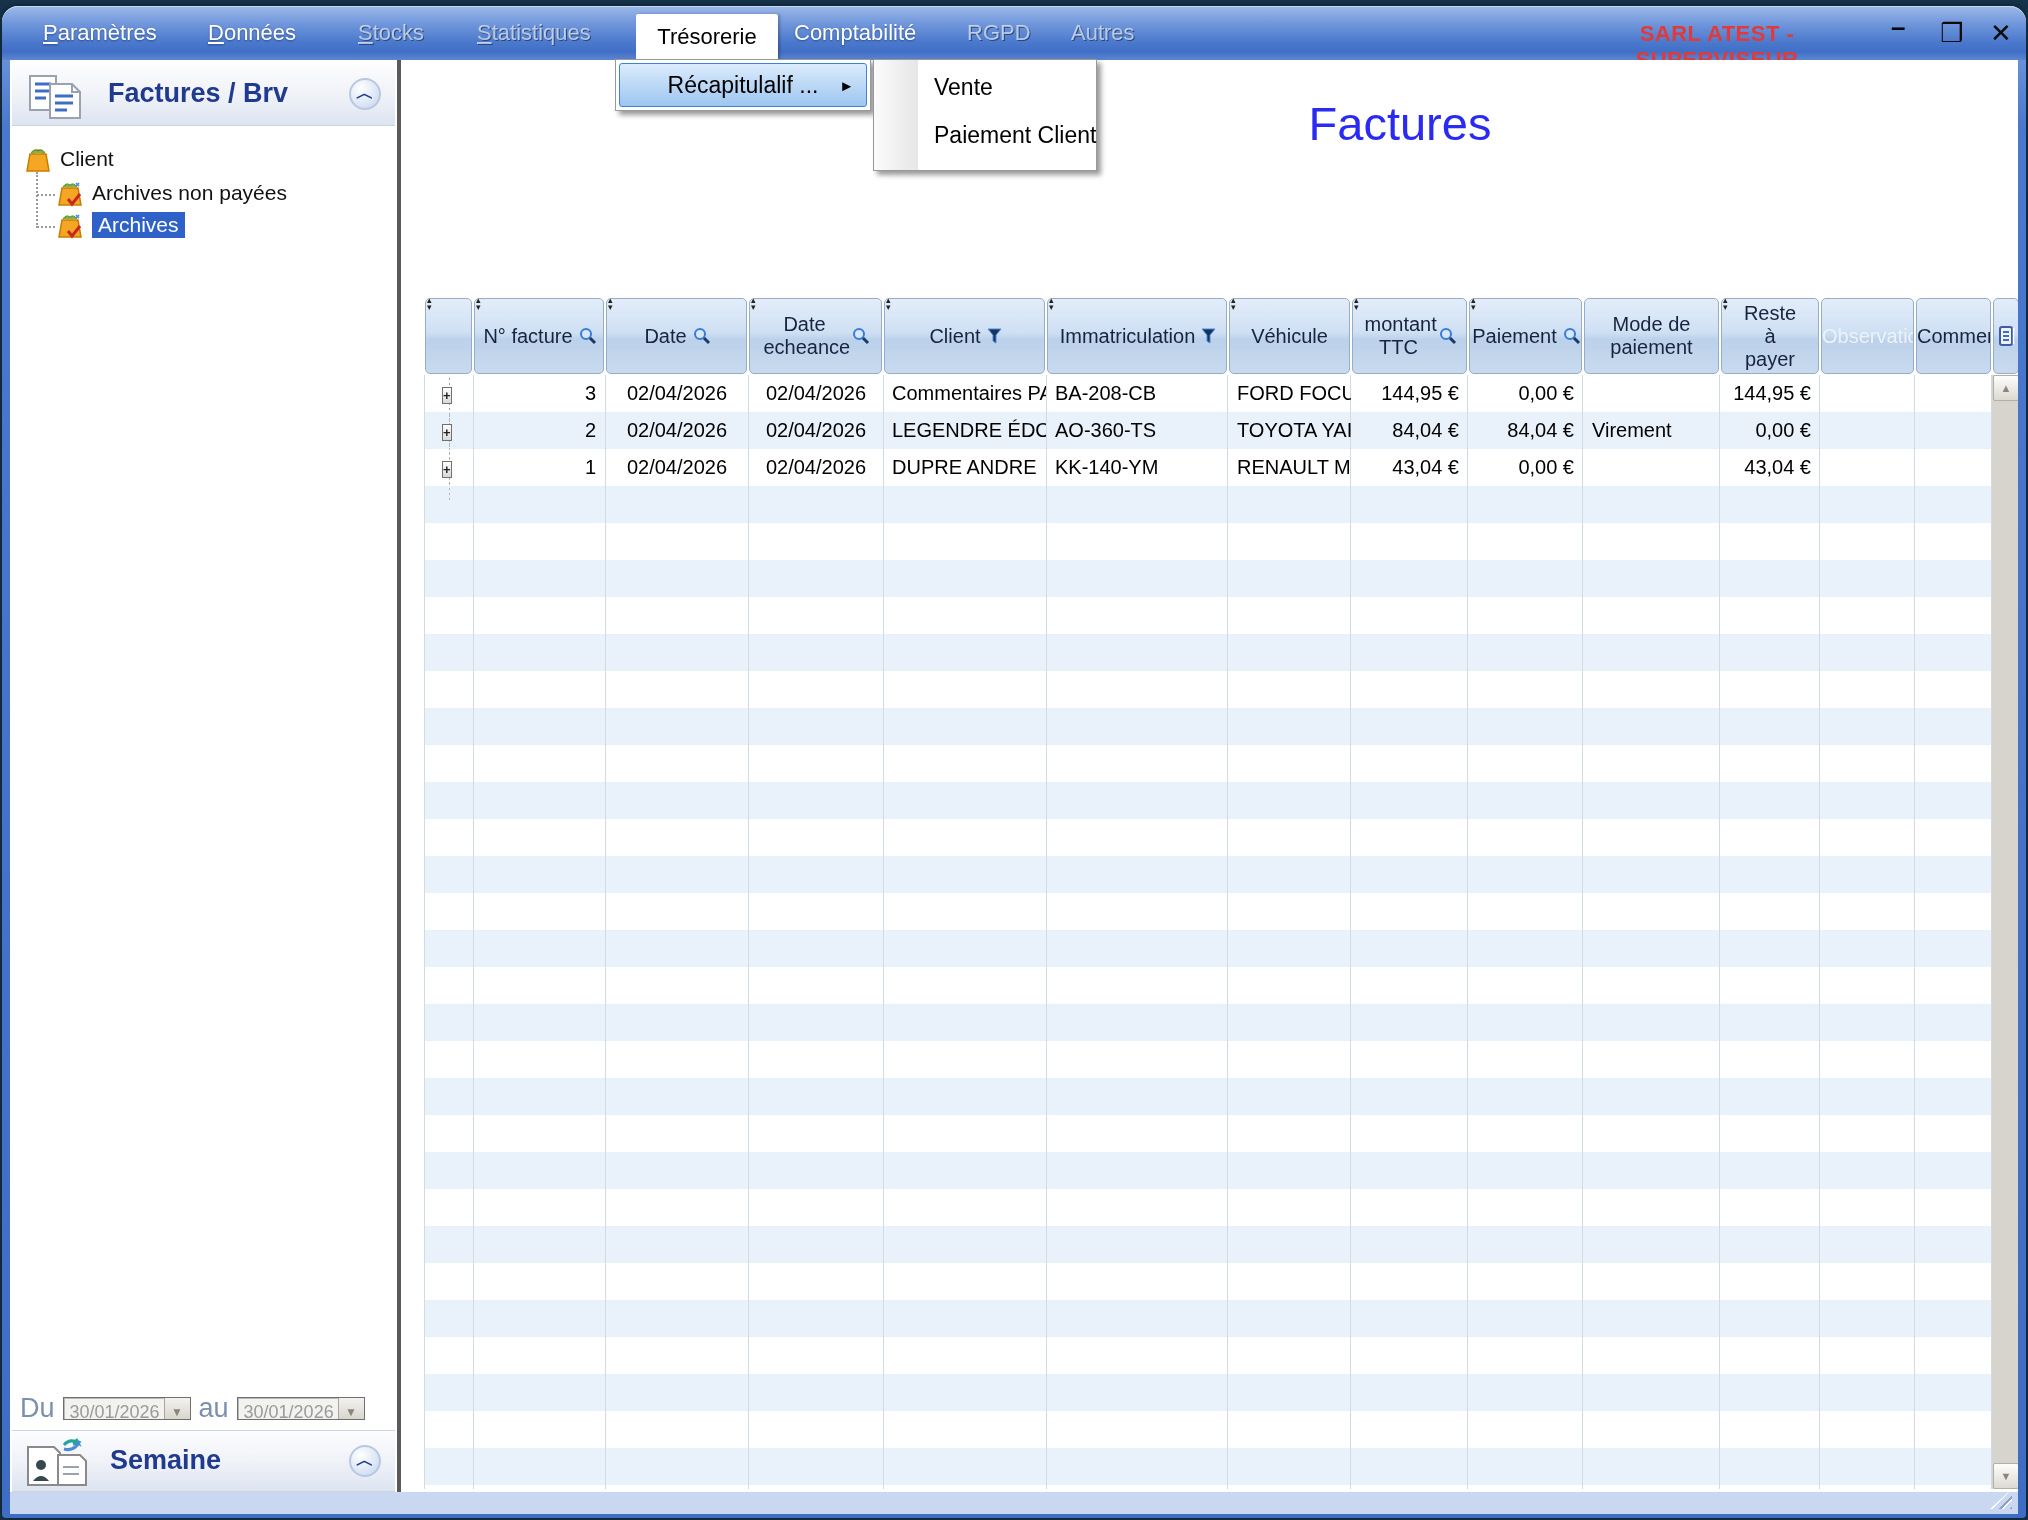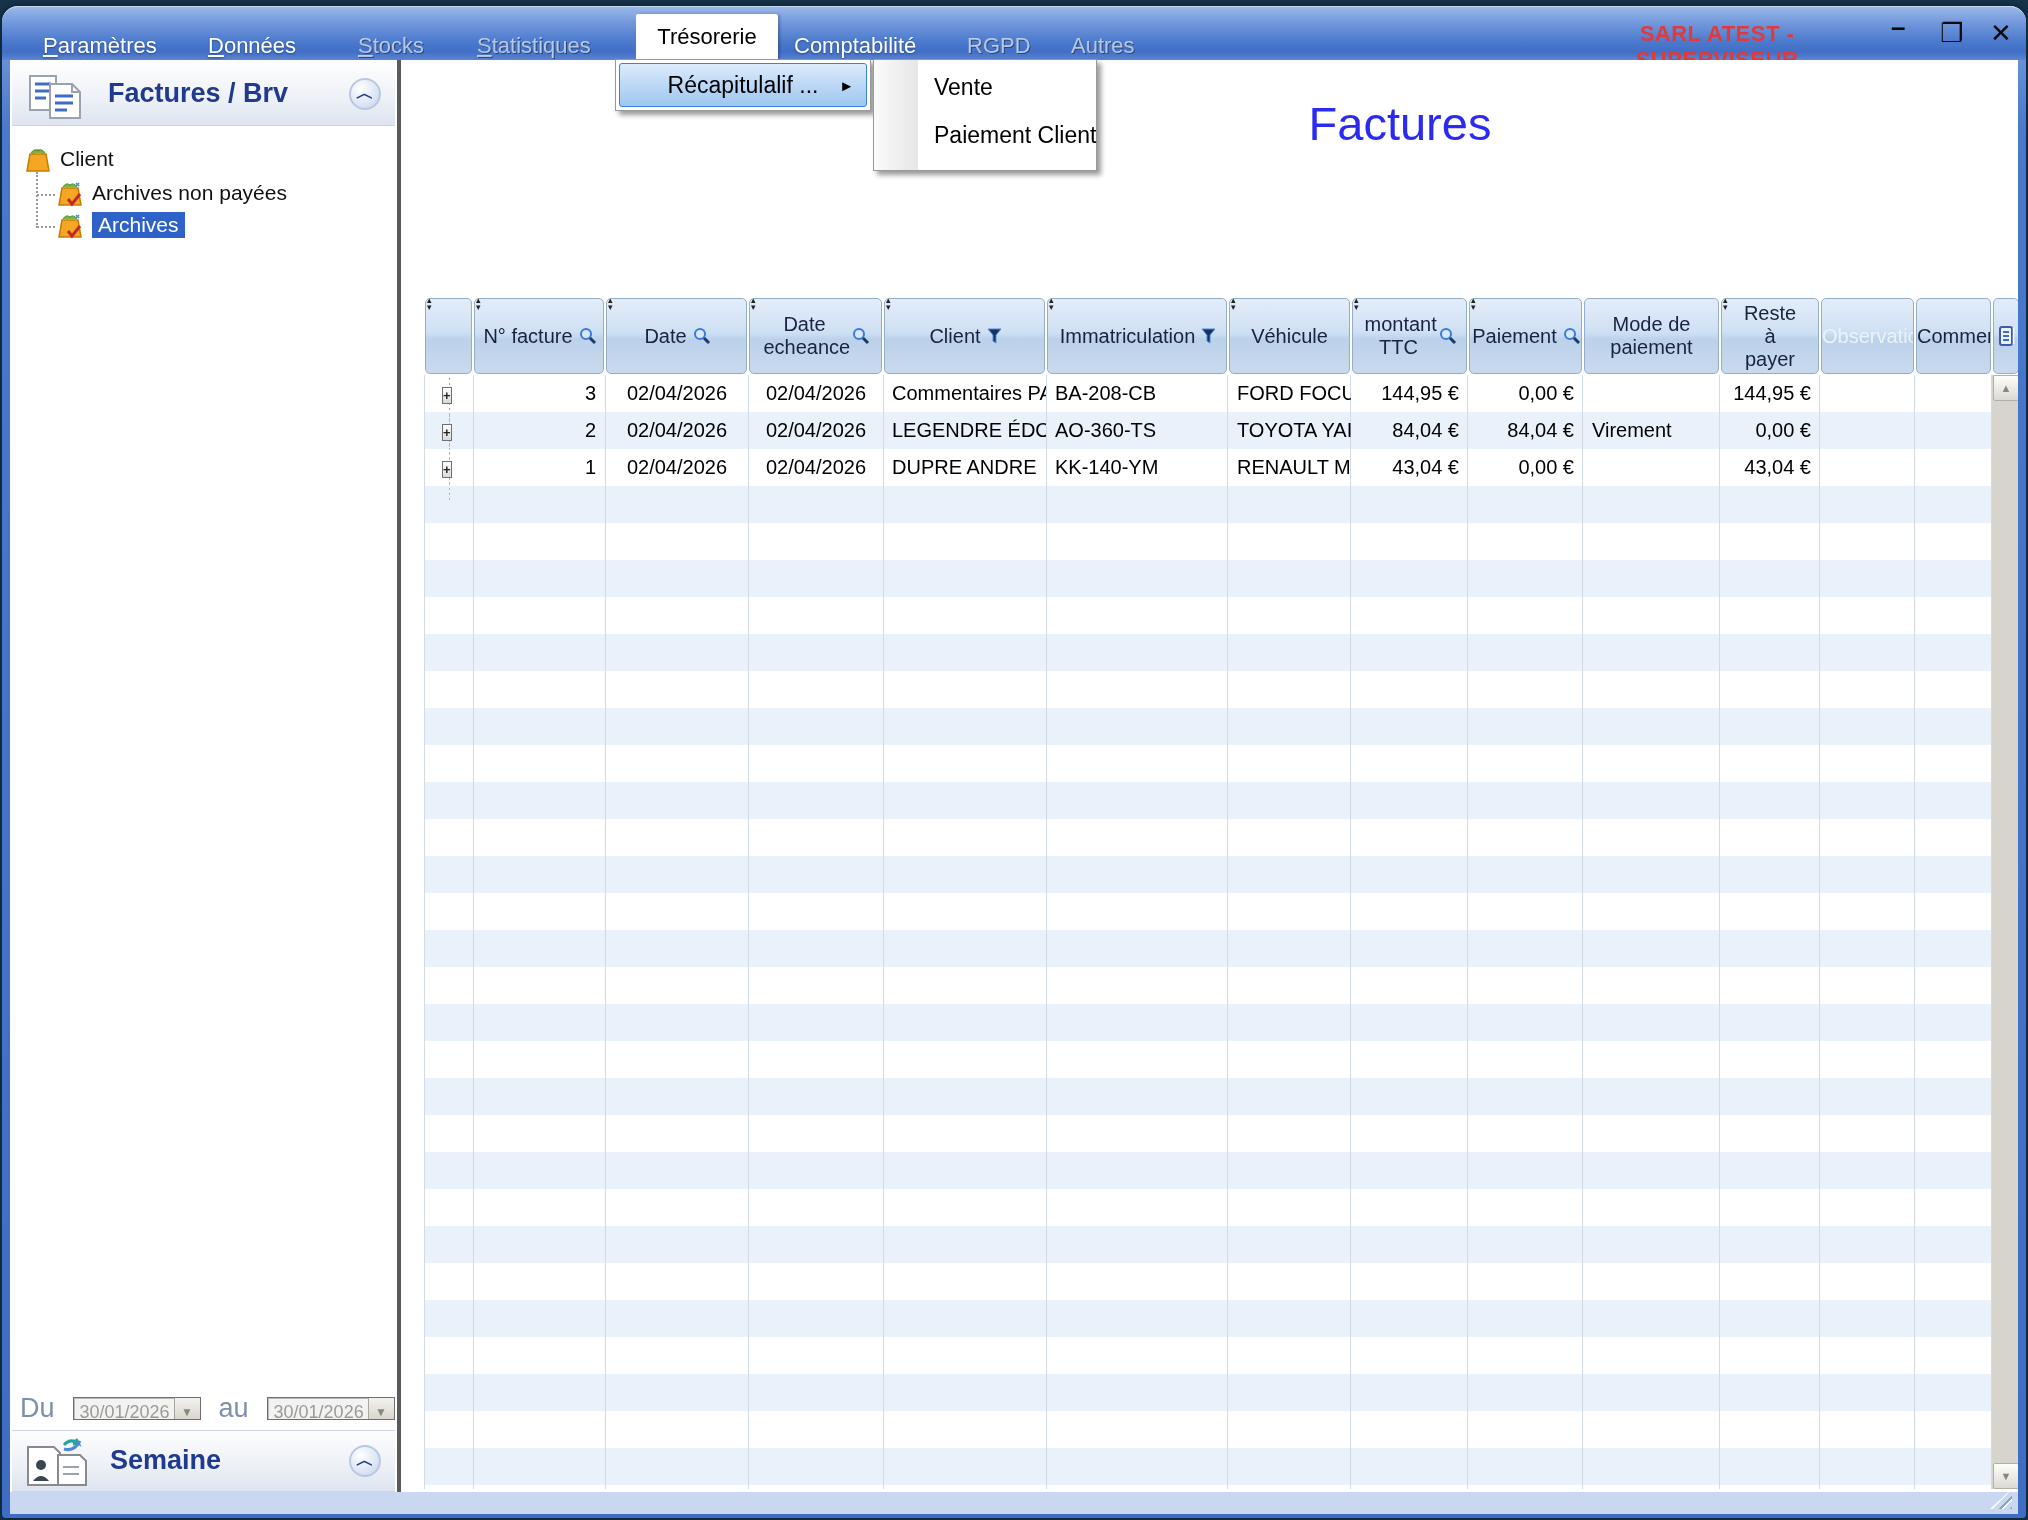--- a/index.html
+++ b/index.html
@@ -16,21 +16,21 @@
     background:linear-gradient(180deg,#7fa4e0 0%,#4a78cc 8%,#3f6dc4 100%);
     box-shadow:0 0 6px rgba(0,0,0,.5);
   }
   .titlebar {
     position:absolute; left:0; top:0; right:0; height:54px;
     border-radius:16px 16px 0 0;
     background:linear-gradient(180deg,#9cb9e9 0%,#7399dc 30%,#4a78cc 68%,#416fc6 85%,#5d85d2 100%);
     box-shadow:inset 0 1px 0 rgba(255,255,255,.45);
   }
   .menu-item {
-    position:absolute; top:27px; display:inline-block;
+    position:absolute; top:14px; display:inline-block;
     font-size:22px; color:#ffffff; text-shadow:0 1px 2px rgba(20,40,90,.55);
     cursor:default;
   }
   .menu-item.accel::first-letter { text-decoration:underline; }
   .menu-item.disabled { color:rgba(232,240,252,.72); text-shadow:1px 1px 0 rgba(35,62,110,.85); }
   .mi-0{left:41px} .mi-1{left:206px} .mi-2{left:356px} .mi-3{left:475px}
   .mi-5{left:792px} .mi-6{left:965px} .mi-7{left:1069px}
   .menu-tab {
     position:absolute; left:634px; top:8px; width:142px; height:46px;
     background:#ffffff; border-radius:2px 2px 0 0;
@@ -105,21 +105,21 @@
   }
   .radio.selected::after {
     content:""; position:absolute; left:4px; top:4px; width:7px; height:7px;
     border-radius:50%; background:#111;
   }
   .radio-label { font-size:21px; color:#111; margin-left:18px; }
 
   .date-row { position:absolute; left:10px; top:1332px; height:32px; display:flex; align-items:center; }
   .dr-label { font-size:27px; color:#7d8fae; }
   .combo {
-    width:128px; height:23px; margin:0 18px; background:#f2f2f0;
+    width:128px; height:23px; margin:0 8px; background:#f2f2f0;
     border:1px solid #6f6f6f; box-shadow:inset 1px 1px 0 #b9b9b9; display:flex;
   }
   .combo-text { flex:1; font-size:18px; color:#9a9a9a; line-height:28px; padding-left:6px; }
   .combo-btn {
     width:26px; height:100%; background:linear-gradient(#f4f2ee,#d9d6cf);
     border-left:1px solid #a9a6a0; color:#8a867c; font-size:12px; text-align:center; line-height:28px;
   }
 
   
   .main { position:absolute; left:392px; top:0; width:1616px; height:1432px; background:#fff; }

